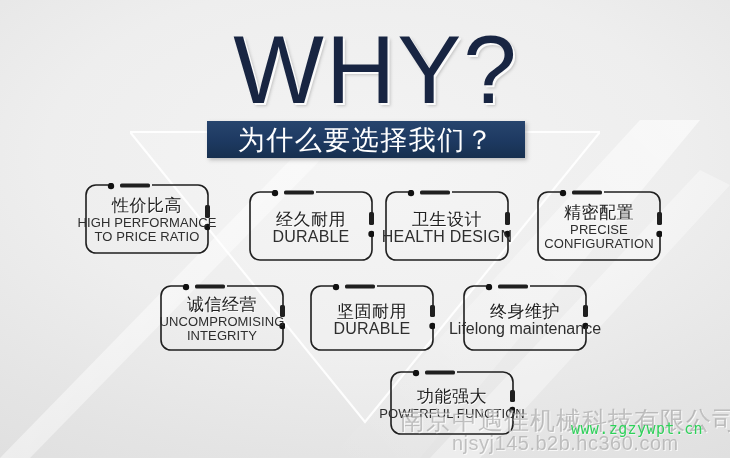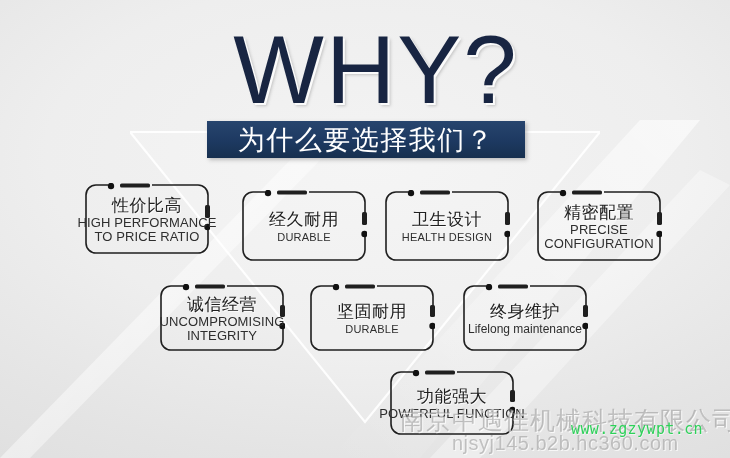--- a/index.html
+++ b/index.html
@@ -104,32 +104,32 @@
     font-family: "DejaVu Sans", "Liberation Sans", sans-serif;
     font-size: 17px;
     line-height: 20px;
     letter-spacing: 0.5px;
     white-space: nowrap;
     text-shadow: 0.7px 0.7px 0 rgba(255,255,255,0.85);
   }
   .en {
     color: #2e2e2e;
     font-family: "Liberation Sans", sans-serif;
-    font-size: 11px;
+    font-size: 16px;
     line-height: 12px;
     letter-spacing: 0.2px;
     margin-top: 2px;
     white-space: nowrap;
   }
   .en.small {
     font-size: 13px;
     letter-spacing: 0.1px;
   }
   .en.mixed {
-    font-size: 12px;
+    font-size: 16px;
     letter-spacing: 0;
   }
 
   
   .wm {
     position: absolute;
     pointer-events: none;
     white-space: nowrap;
     font-family: "DejaVu Sans", "Liberation Sans", sans-serif;
   }
@@ -203,21 +203,21 @@
       <circle cx="27" cy="3" r="3.2" fill="#111111"></circle>
       <circle cx="123.5" cy="44" r="3.2" fill="#111111"></circle>
     </svg>
     <div class="box-inner">
       <div class="cn">性价比高</div>
       <div class="en small">HIGH PERFORMANCE</div>
       <div class="en small">TO PRICE RATIO</div>
     </div>
   </div>
 
-  <div class="box" style="left:241px; top:190px; width:126px; height:72px;">
+  <div class="box" style="left:248px; top:190px; width:126px; height:72px;">
     <svg class="box-frame" viewBox="0 0 126 72" width="126" height="72" aria-hidden="true">
       <path d="M 24 2 L 12 2 A 10 10 0 0 0 2 12 L 2 60 A 10 10 0 0 0 12 70 L 114 70 A 10 10 0 0 0 124 60 L 124 46" fill="none" stroke="#1f1f1f" stroke-width="1.6"></path>
       <path d="M 124 34 L 124 12 A 10 10 0 0 0 114 2 L 68 2" fill="none" stroke="#1f1f1f" stroke-width="1.6"></path>
       <rect x="36" y="0.5" width="30" height="4" rx="1.6" fill="#1f1f1f"></rect>
       <rect x="121" y="22" width="5" height="13" rx="1.6" fill="#1f1f1f"></rect>
       <circle cx="27" cy="3" r="3.2" fill="#111111"></circle>
       <circle cx="123.5" cy="44" r="3.2" fill="#111111"></circle>
     </svg>
     <div class="box-inner">
       <div class="cn">经久耐用</div>

